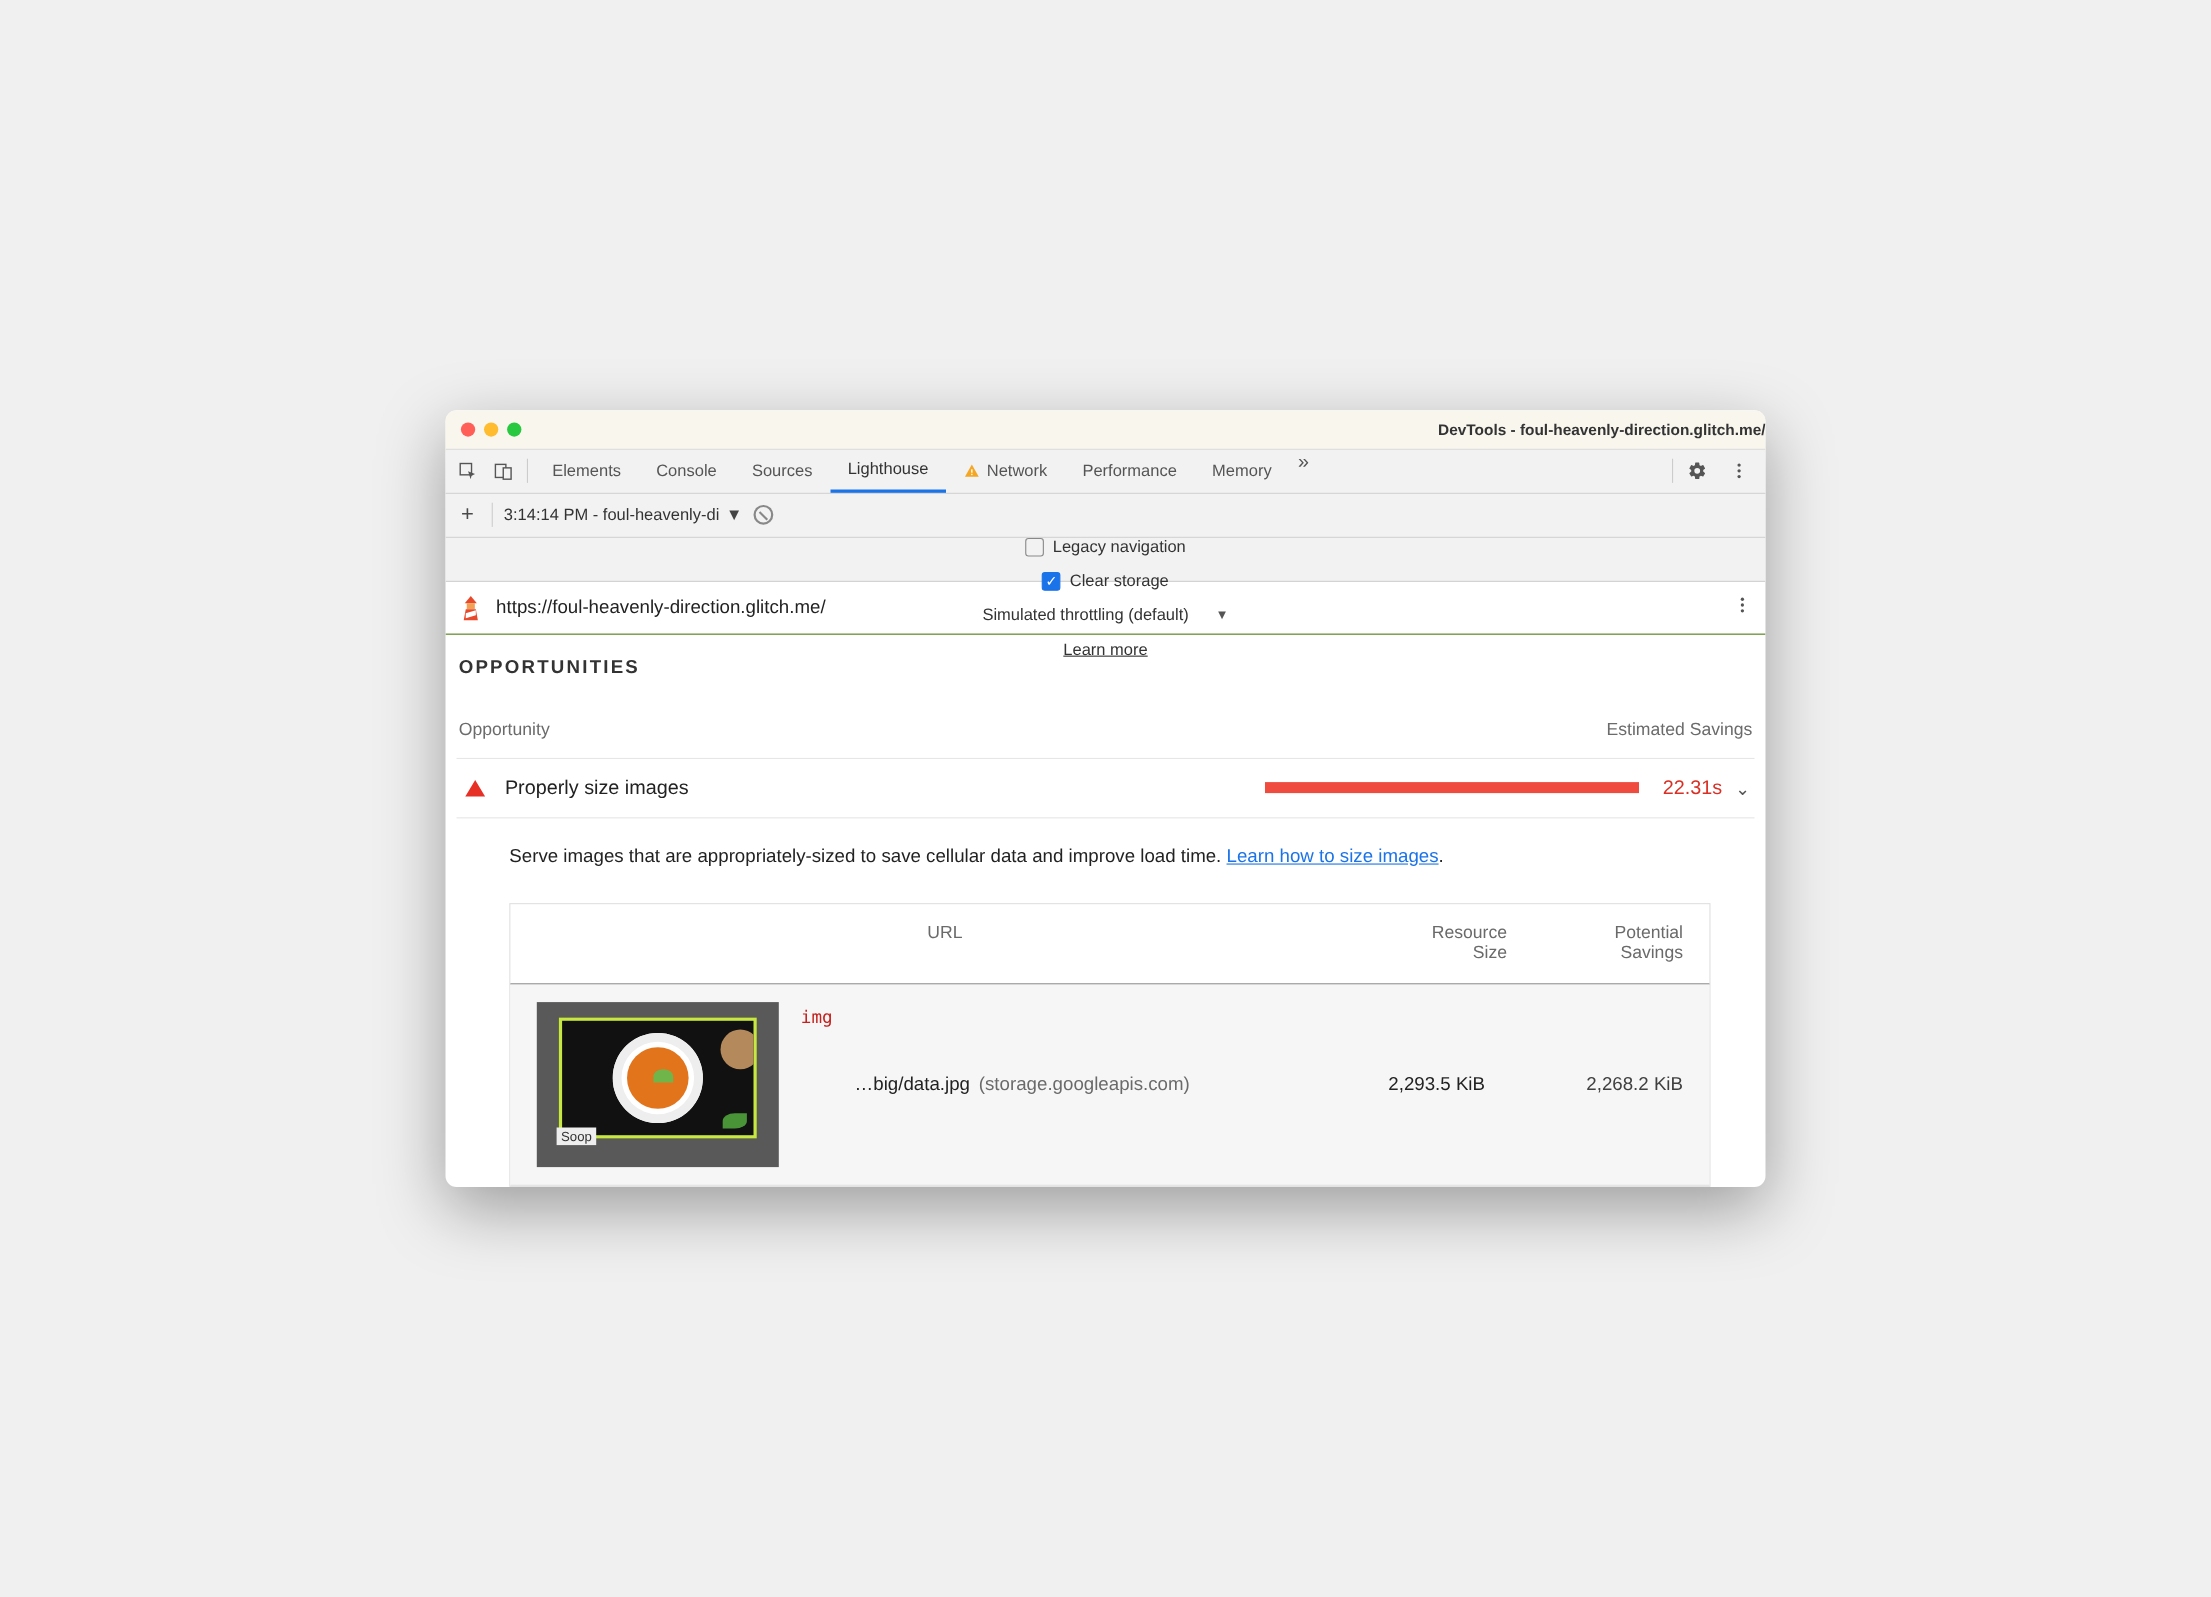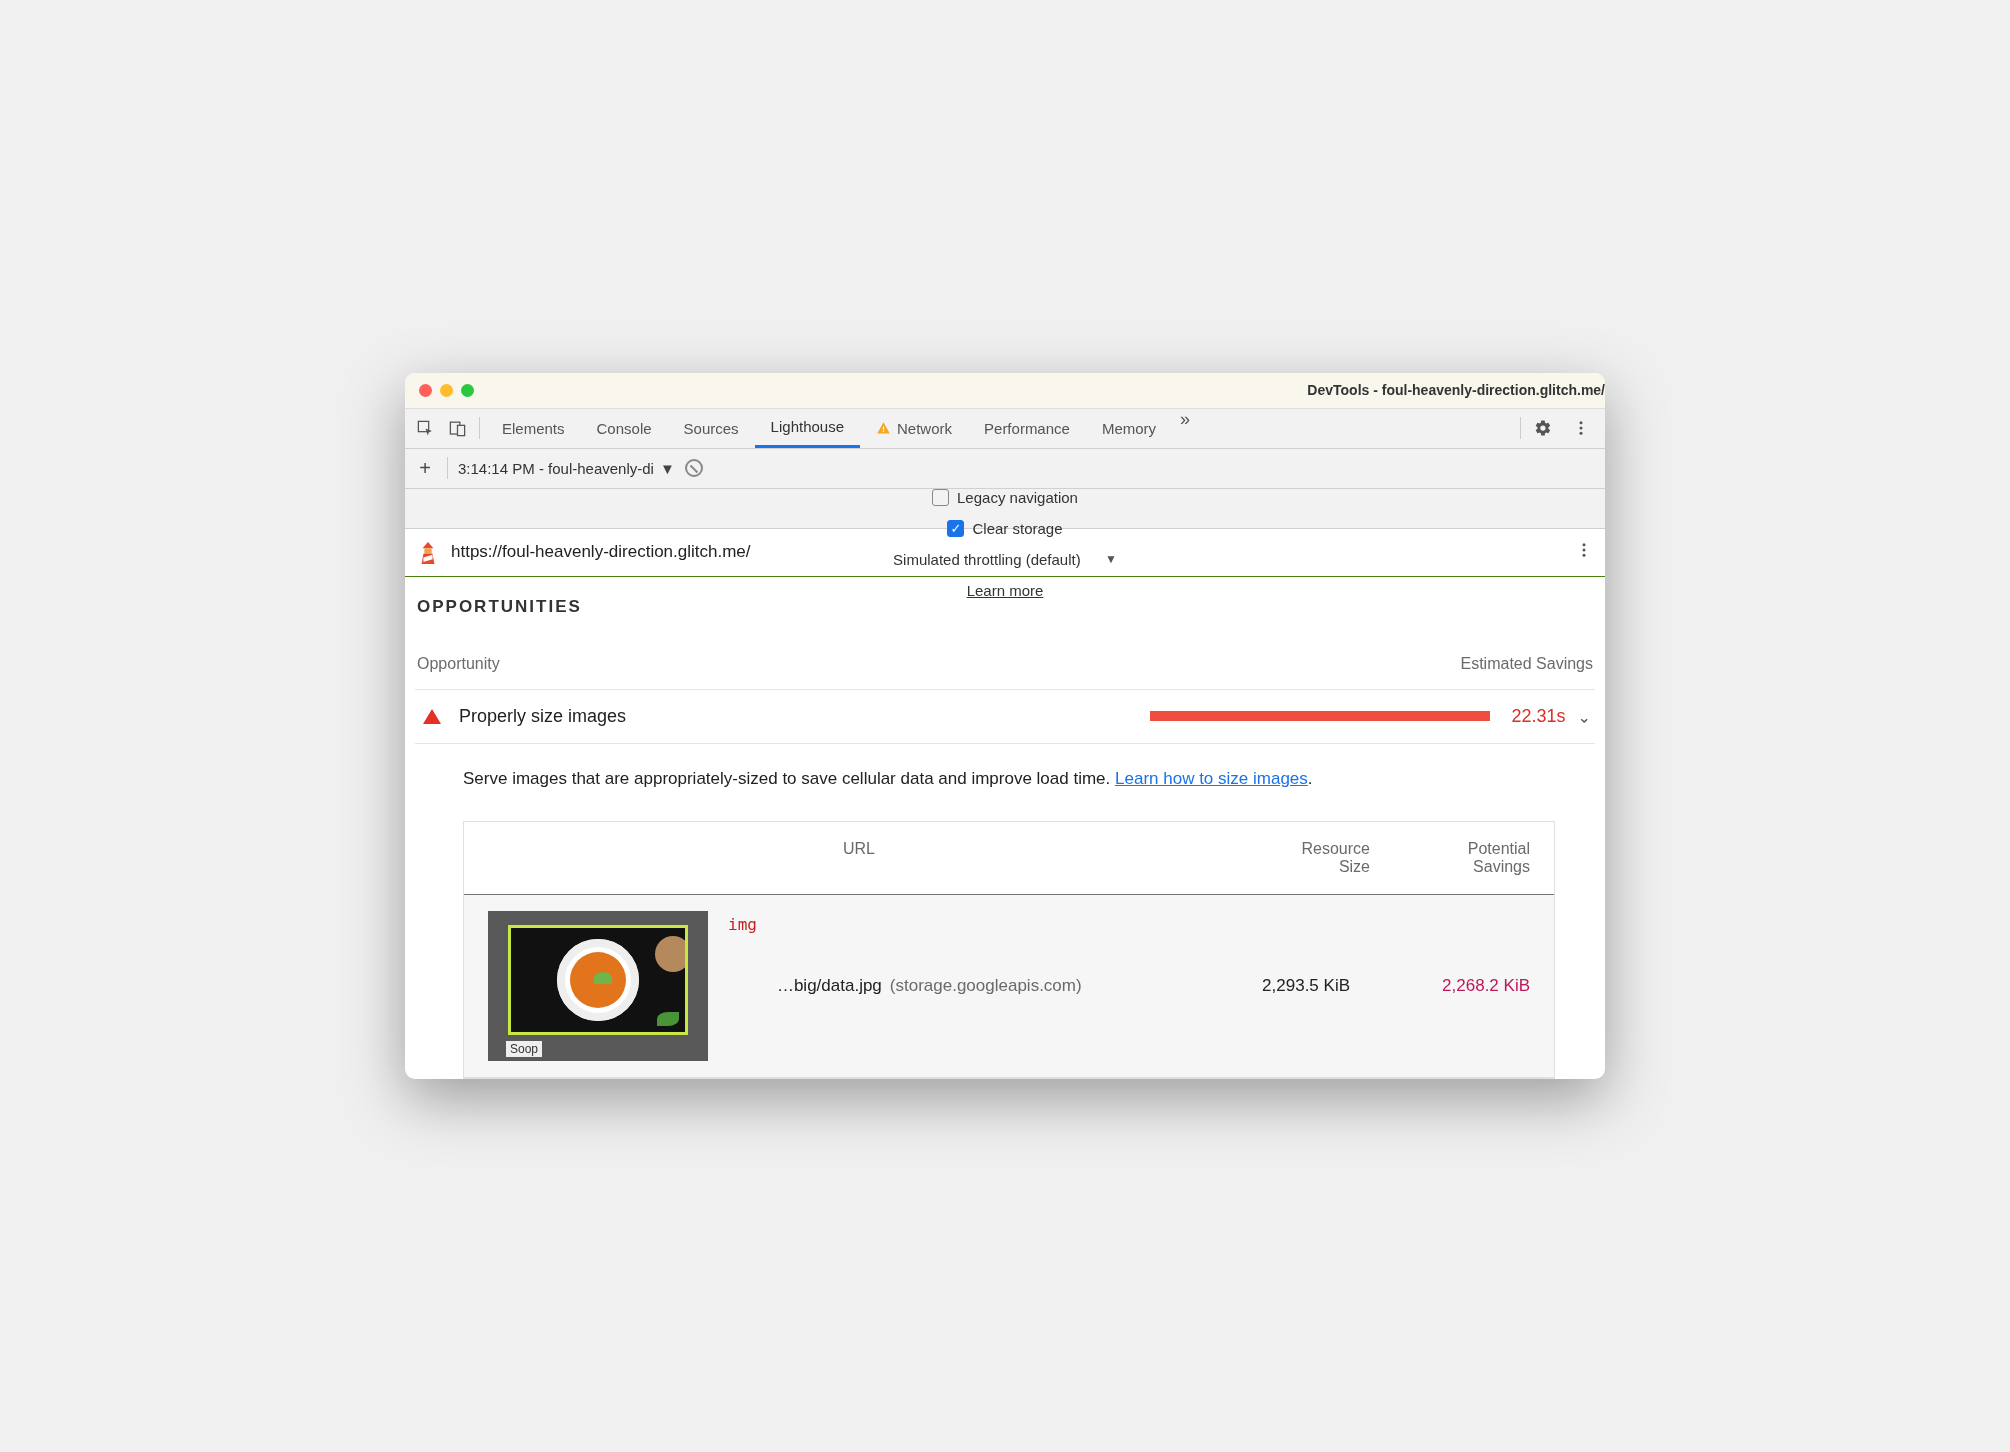--- a/index.html
+++ b/index.html
@@ -198,28 +198,28 @@
   .thumb-inner {
     width:180px; height:110px; border:3px solid #c7e843; background:#111; display:flex; align-items:center; justify-content:center; position:relative; overflow:hidden;
   }
   .soup-bowl {
     width:82px; height:82px; border-radius:50%; background:#fff; display:flex; align-items:center; justify-content:center; box-shadow: inset 0 0 0 8px #eee;
   }
   .soup { width:56px; height:56px; border-radius:50%; background:#e2741c; position:relative; }
   .garnish { position:absolute; width:18px; height:12px; background:#6fb54a; border-radius:50% 50% 0 0; top:36%; left:42%; }
   .side-leaf { position:absolute; right:6px; bottom:6px; width:22px; height:14px; background:#4a9438; border-radius:50% 0 50% 0; }
   .side-bread { position:absolute; right:-6px; top:8px; width:36px; height:36px; background:#b48a5c; border-radius:50%; }
-  .thumb-caption { position:absolute; bottom:4px; left:18px; background:#eee; color:#333; font-size:12px; padding:1px 4px; }
+  .thumb-caption { position:absolute; bottom:20px; left:18px; background:#eee; color:#333; font-size:12px; padding:1px 4px; }
   .c-tag {
     color:#c5221f; font-family:monospace; font-size:16px; align-self:flex-start; margin-top:4px;
   }
   .c-url-cell { flex:1; font-size:17px; color:#222; display:flex; align-items:center; gap:8px; }
   .c-url-host { color:#6a6a6a; }
   .c-size-cell { width:140px; text-align:right; font-size:17px; color:#222; }
-  .c-save-cell { width:160px; text-align:right; font-size:17px; color:#be185d; }
+  .c-save-cell { width:160px; text-align:right; font-size:17px; color:#404040; }
   svg.warn { width:15px; height:15px; }
 </style>
 </head>
 <body>
 
 <div class="window">
 
   <div class="titlebar">
     <div class="traffic">
       <div class="dot red"></div>

